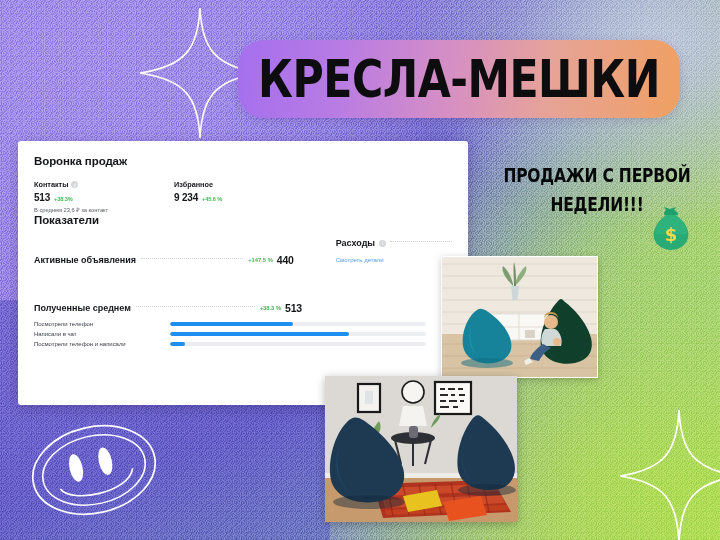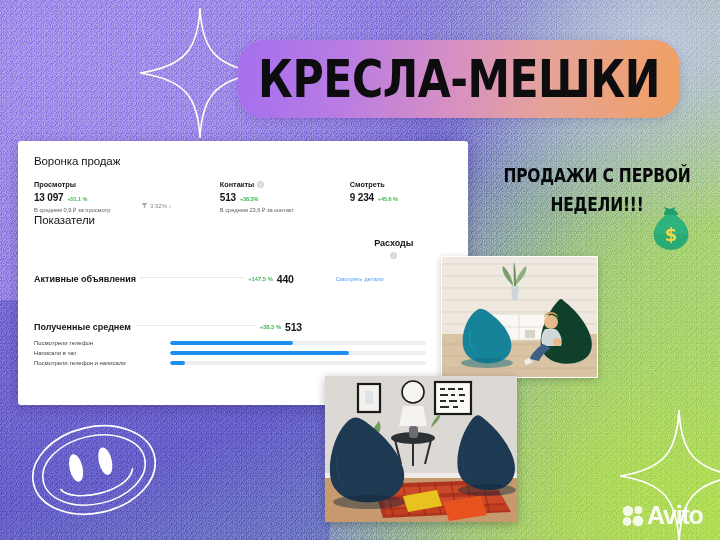--- a/index.html
+++ b/index.html
@@ -79,21 +79,21 @@
   
   .card {
     position:absolute; left:18px; top:141px; width:450px; height:264px;
     background:#fff; border-radius:3px;
     box-shadow:0 3px 14px rgba(30,10,60,.26);
     overflow:hidden;
   }
   .card-inner { padding:14px 16px 0 16px; }
 
   .card h2 {
-    font-size:11.5px; font-weight:normal; color:#15161a; letter-spacing:-.1px;
+    font-size:11.5px; font-weight:bold; color:#15161a; letter-spacing:-.1px;
   }
   .funnel { display:flex; margin-top:13px; }
   .fcol { position:relative; }
   .fcol.c1 { width:200px; }
   .fcol.c2 { width:140px; }
   .fcol.c3 { width:110px; }
   .flabel {
     font-size:7.3px; font-weight:bold; color:#15161a; display:flex; align-items:center; gap:3px;
   }
   .fvalrow { display:flex; align-items:baseline; gap:4px; margin-top:3px; }
@@ -116,21 +116,21 @@
 
   .section2 { }
   .metric-row { display:flex; align-items:flex-end; margin-top:12px; }
   .metric-left { display:flex; align-items:center; width:268px; }
   .metric-title { font-size:9px; font-weight:bold; color:#15161a; white-space:nowrap; }
   .dotfill { flex:1; border-bottom:1px dotted #d2d4d9; margin:0 5px 3px 5px; height:1px; }
   .metric-delta { font-size:5.8px; color:#3fb950; font-weight:bold; margin-right:4px; margin-bottom:1px; }
   .metric-num { font-size:10.5px; font-weight:bold; color:#15161a; letter-spacing:-.2px; }
 
   .expenses { margin-left:42px; width:120px; }
-  .exp-title { display:flex; align-items:center; gap:4px;flex-direction:column; }
+  .exp-title { display:flex; align-items:center; gap:4px; }
   .exp-title span.t { font-size:9px; font-weight:bold; color:#15161a; }
   .exp-line { flex:1; border-bottom:1px dotted #d2d4d9; height:1px; margin-bottom:3px; }
   .exp-link { font-size:6px; color:#4e9bf0; margin-top:6px; display:inline-block; }
 
   .section3 { margin-top:36px; }
   .bars { margin-top:7px; }
   .bar-row { display:flex; align-items:center; margin-bottom:4px; }
   .bar-label { font-size:6px; color:#3b3e45; width:136px; white-space:nowrap; letter-spacing:-.05px; }
   .bar-track {
     flex:1; height:4.5px; background:#eceef1; border-radius:3px; position:relative; overflow:hidden;
@@ -201,54 +201,36 @@
     </svg>
   </div>
 
   <div class="card">
     <div class="card-inner">
 
       <h2>Воронка продаж</h2>
 
       <div class="funnel">
 
-        <div class="fcol c1">
-          <div class="flabel">
-            <span>Просмотры</span>
-          </div>
-          <div class="fvalrow">
-            <span class="fval">13 097</span>
-            <span class="fdelta">+51.1 %</span>
-          </div>
-          <div class="fsub">В среднем 0,9 ₽ за просмотр</div>
-
-          <div class="conv">
-            <svg width="7" height="7" viewBox="0 0 7 7">
-              <path d="M0.5 1 L6.5 1 L4.2 3.6 L4.2 6.2 L2.8 5.4 L2.8 3.6 Z" fill="#a7aab1"></path>
-            </svg>
-            <span>3,92%</span>
-            <span>›</span>
-          </div>
-        </div>
 
         <div class="fcol c2">
           <div class="flabel">
             <span>Контакты</span>
             <i class="info-dot"></i>
           </div>
           <div class="fvalrow">
             <span class="fval">513</span>
             <span class="fdelta">+38.3%</span>
           </div>
           <div class="fsub">В среднем 23,6 ₽ за контакт</div>
         </div>
 
         <div class="fcol c3">
           <div class="flabel">
-            <span>Смотреть</span>
+            <span>Избранное</span>
           </div>
           <div class="fvalrow">
             <span class="fval">9 234</span>
             <span class="fdelta">+45.6 %</span>
           </div>
         </div>
       </div>
 
       <div class="section2">
         <h2>Показатели</h2>
@@ -418,23 +400,14 @@
 
       <path d="M148 42 C138 54 130 76 133 94 C136 110 156 117 174 113 C188 109 192 97 189 85 C184 65 166 48 157 41 C153 38 151 39 148 42 Z" fill="#1d3a52"></path>
       <path d="M139 66 C134 82 137 102 152 110 C140 104 134 84 139 66 Z" fill="#254a68" opacity=".85"></path>
       <ellipse cx="162" cy="114" rx="29" ry="6" fill="#14293a" opacity=".45"></ellipse>
 
       <path d="M78 120 L112 114 L117 130 L83 136 Z" fill="#e8c21f"></path>
       <path d="M118 126 L156 120 L162 139 L124 145 Z" fill="#e8521f"></path>
     </svg>
   </div>
 
-  <div class="avito">
-    <svg width="22" height="22" viewBox="0 0 22 22">
-      <circle cx="6" cy="6" r="5.2" fill="#ffffff" opacity=".92"></circle>
-      <circle cx="16.5" cy="5" r="4" fill="#ffffff" opacity=".92"></circle>
-      <circle cx="5" cy="16.5" r="4.4" fill="#ffffff" opacity=".92"></circle>
-      <circle cx="16" cy="16" r="5.4" fill="#ffffff" opacity=".92"></circle>
-    </svg>
-    <span class="word">Avito</span>
-  </div>
 
 </div>
 
 </body></html>

